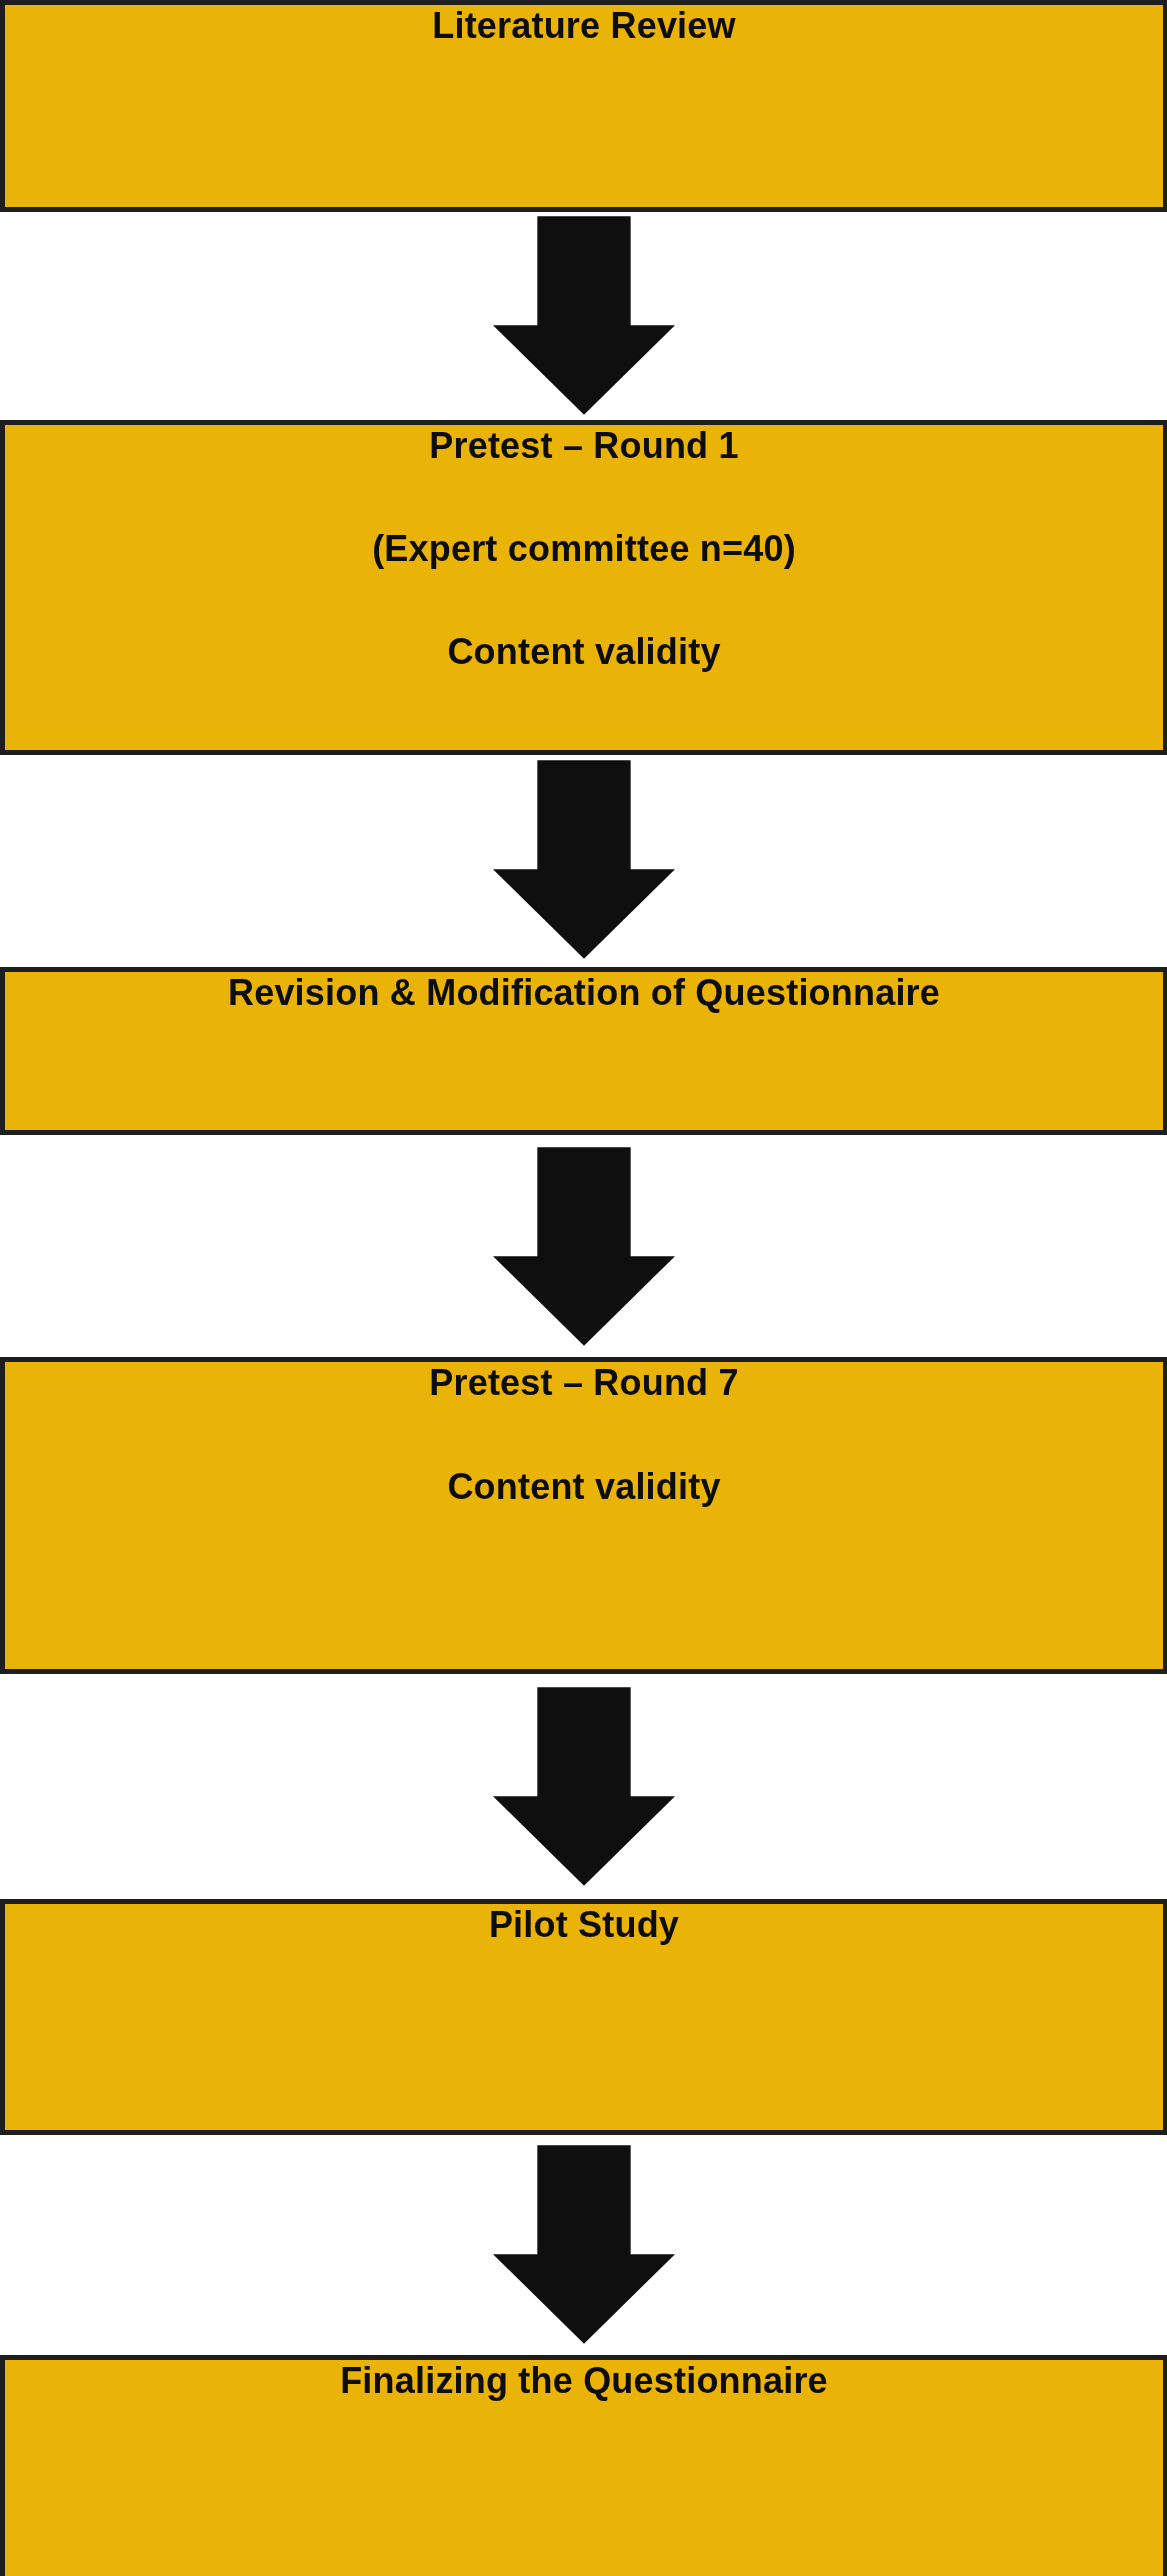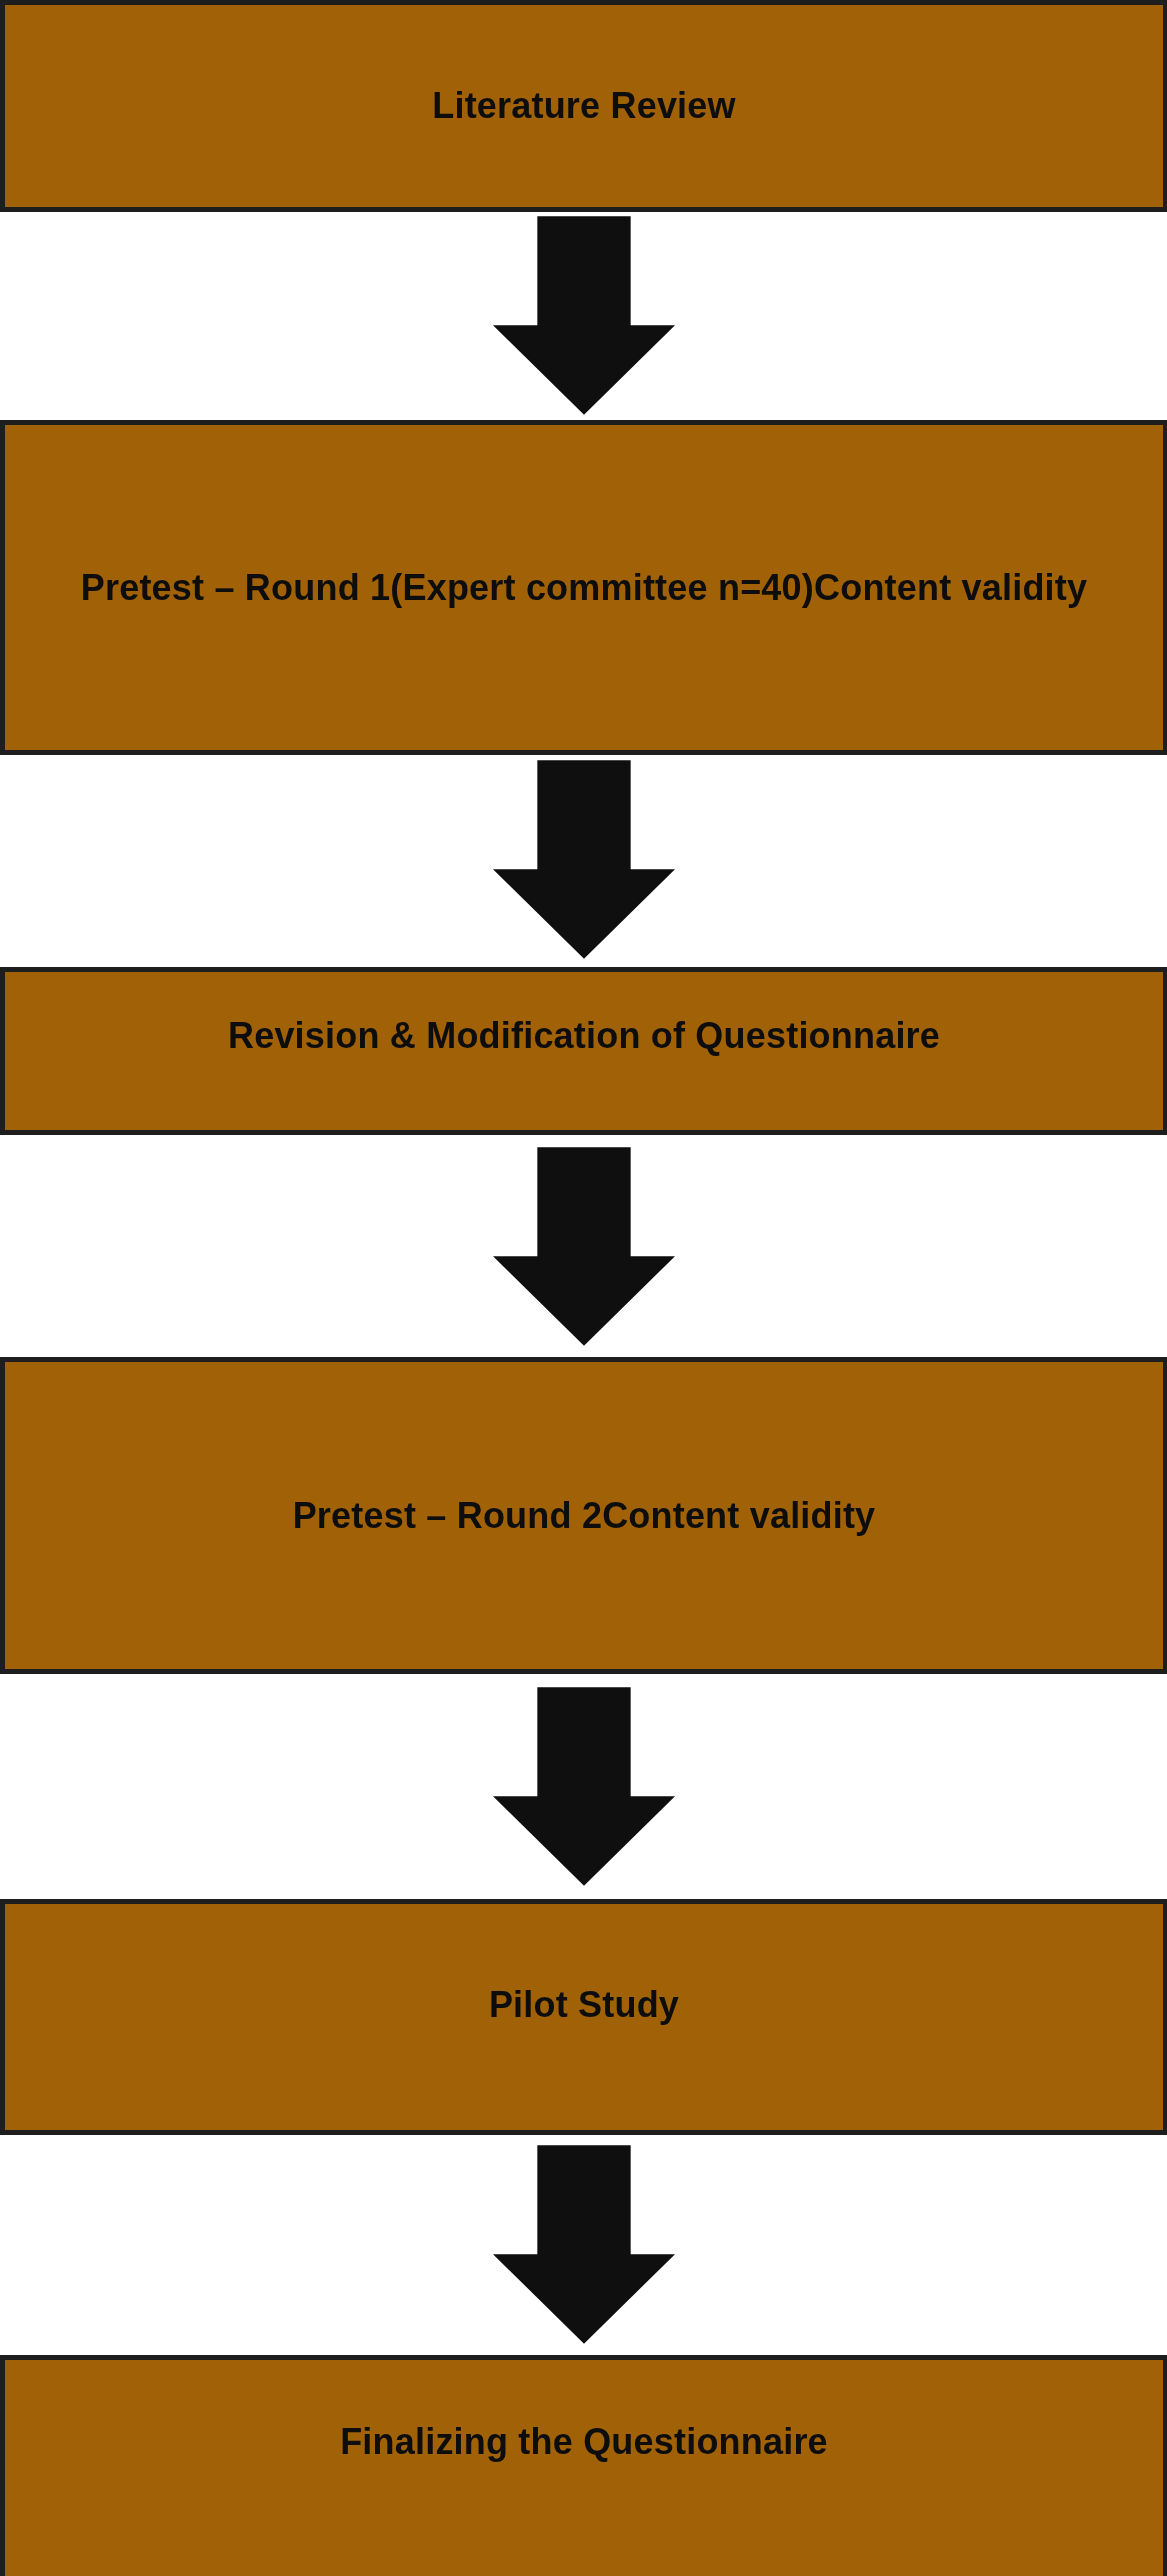--- a/index.html
+++ b/index.html
@@ -13,25 +13,25 @@
     position: relative;
     overflow: hidden;
     font-family: "Liberation Sans", sans-serif;
   }
   .step-box {
     position: absolute;
     left: 0;
     width: 1168px;
     box-sizing: border-box;
     border: 5.4px solid #1e1e1e;
-    background: #a16207;
+    background: #eab308;
     display: flex;
-    flex-direction: row;
+    flex-direction: column;
     align-items: center;
-    justify-content: center;
+    justify-content: flex-start;
     text-align: center;
   }
   .step-line {
     font-weight: bold;
     font-size: 36px;
     line-height: 42px;
     color: #0d0d0d;
     letter-spacing: 0.2px;
     white-space: nowrap;
   }
@@ -84,21 +84,21 @@
   <div class="step-line">Revision &amp; Modification of Questionnaire</div>
 </div>
 
 <div class="arrow-wrap" id="arrow-3">
   <svg width="182" height="199" viewBox="0 0 234 255" aria-hidden="true">
     <polygon points="57,0 177,0 177,140 234,140 117,255 0,140 57,140" fill="#0f0f0f"></polygon>
   </svg>
 </div>
 
 <div class="step-box" id="box-4">
-  <div class="step-line">Pretest – Round 2</div>
+  <div class="step-line">Pretest – Round 7</div>
   <div class="step-line">Content validity</div>
 </div>
 
 <div class="arrow-wrap" id="arrow-4">
   <svg width="182" height="199" viewBox="0 0 234 255" aria-hidden="true">
     <polygon points="57,0 177,0 177,140 234,140 117,255 0,140 57,140" fill="#0f0f0f"></polygon>
   </svg>
 </div>
 
 <div class="step-box" id="box-5">

